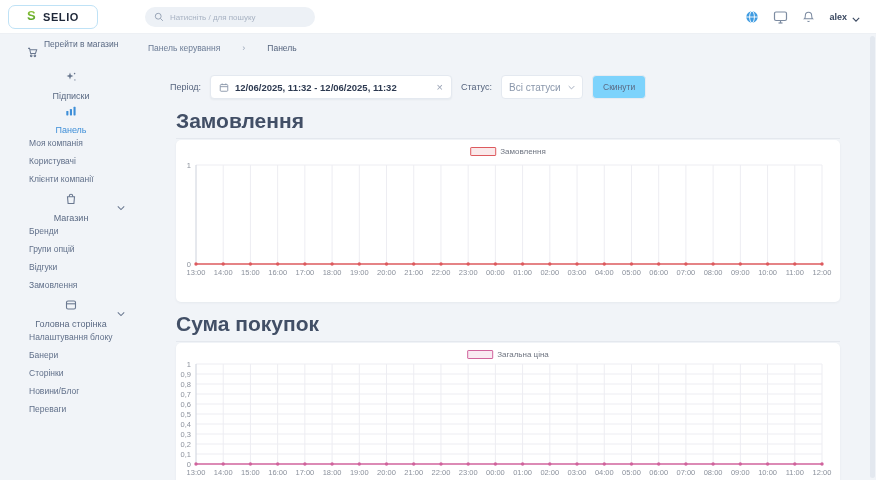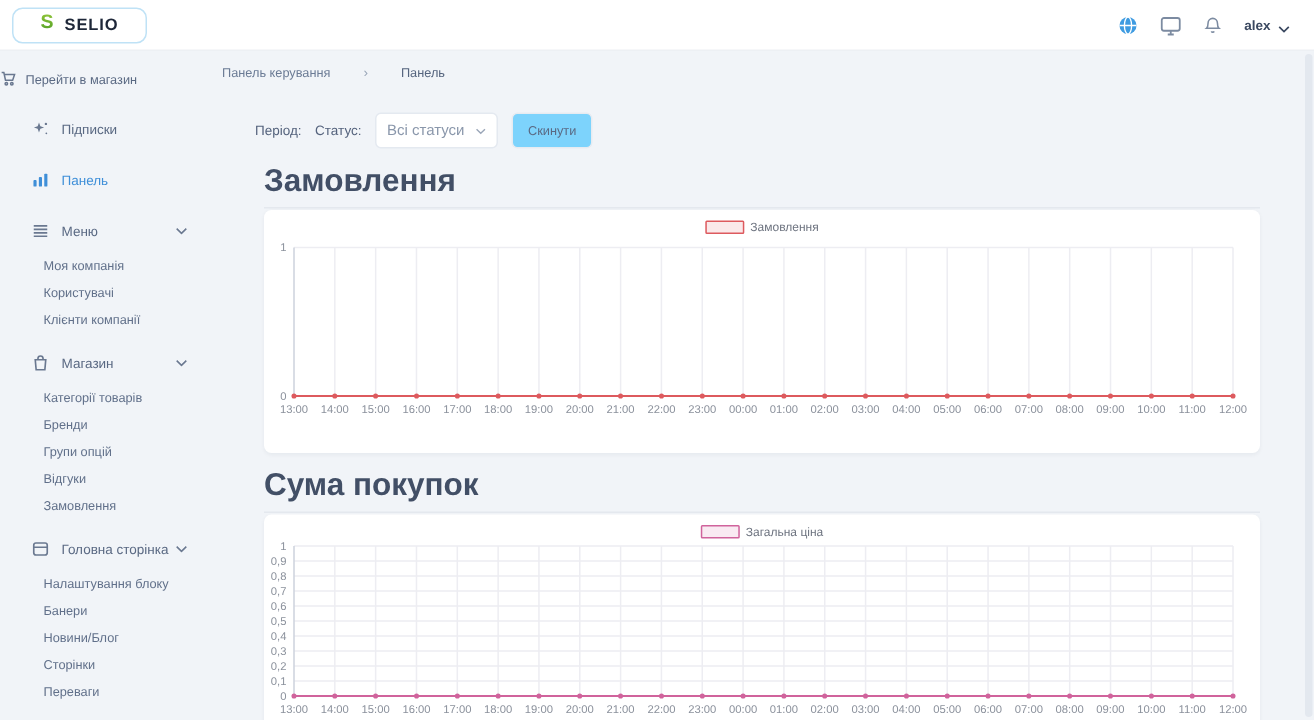--- a/index.html
+++ b/index.html
@@ -16,24 +16,24 @@
   .search { position:absolute; left:145px; top:7px; width:170px; height:20px; background:#edf1f6;
     border-radius:10px; display:flex; align-items:center; gap:6px; padding:0 9px; }
   .search .ph { font-size:8px; color:#a8b3c3; }
   .hdr-right { position:absolute; right:16px; top:0; height:34px; display:flex; align-items:center; gap:14px; }
   .hdr-btn { display:flex; align-items:center; cursor:pointer; }
   .user { display:flex; align-items:flex-end; gap:5px; cursor:pointer; }
   .user-name { font-size:9px; font-weight:700; color:#3a4860; }
 
   
   aside { position:absolute; left:0; top:34px; width:135px; bottom:0; padding-top:5px; }
-  .side-link { height:27px; display:flex; align-items:center; gap:6px; 
+  .side-link { height:27px; display:flex; gap:6px; padding-left:27px;
     font-size:8.5px; color:#5a6983; cursor:pointer; margin-bottom:4px; }
   .side-section { position:relative; height:29px; margin-top:5px; display:flex; align-items:center;
-    gap:8px; padding-left:21px; font-size:9px; color:#5a6983; cursor:pointer; }
+    gap:8px; padding-left:7px; font-size:9px; color:#5a6983; cursor:pointer;flex-direction:column; }
   .side-sub { height:18px; display:flex; align-items:center; padding-left:29px; font-size:8.5px;
     color:#61708a; cursor:pointer; }
   .side-section.active, .side-section.active .sicon svg { color:#3f8fd8; }
   .sicon { display:flex; align-items:center; color:#6a7890; }
   .schev { position:absolute; right:10px; top:50%; transform:translateY(-50%); color:#6a7890; display:flex; }
 
   
   main { position:absolute; left:145px; top:34px; width:712px; }
   .breadcrumb { margin:9px 0 0 3px; display:flex; align-items:center; gap:22px; font-size:8.5px; color:#6b7b95; }
   .breadcrumb .cur { color:#55647e; }
@@ -79,20 +79,29 @@
             <defs>
               <linearGradient id="lg" x1="0" y1="0" x2="0" y2="1">
                 <stop offset="0" stop-color="#9ccb3b"></stop>
                 <stop offset="1" stop-color="#4e9e27"></stop>
               </linearGradient>
             </defs>
             <text x="0" y="11.5" font-size="13" font-weight="900" fill="url(#lg)" font-family="Liberation Sans, sans-serif">S</text>
           </svg></span>
       <span class="logo-text">SELIO</span>
     </div>
+    <div class="search">
+      <span style="display:flex">
+          <svg width="10" height="10" viewBox="0 0 13 13" fill="none" stroke="#9aa6b8" stroke-width="1.3">
+            <circle cx="5.5" cy="5.5" r="3.8"></circle>
+            <line x1="8.3" y1="8.3" x2="11.5" y2="11.5"></line>
+          </svg>
+        </span>
+      <span class="ph">Натисніть / для пошуку</span>
+    </div>
     <div class="hdr-right">
       <span class="hdr-btn">
           <svg width="14" height="14" viewBox="0 0 14 14">
             <circle cx="7" cy="7" r="5.7" fill="#3e9be1"></circle>
             <g stroke="#fff" stroke-width=".9" fill="none">
               <ellipse cx="7" cy="7" rx="2.4" ry="5.7"></ellipse>
               <line x1="1.3" y1="7" x2="12.7" y2="7"></line>
             </g>
           </svg>
         </span>
@@ -144,36 +153,20 @@
       <div class="side-section active">
         <span class="sicon">
           <svg width="12" height="12" viewBox="0 0 12 12" fill="currentColor">
             <rect x="1.3" y="6" width="2.1" height="4.4" rx=".6"></rect>
             <rect x="4.9" y="4" width="2.1" height="6.4" rx=".6"></rect>
             <rect x="8.5" y="1.8" width="2.1" height="8.6" rx=".6"></rect>
           </svg>
         </span>
         <span class="slabel">Панель</span>
       </div>
-      <div class="side-section">
-        <span class="sicon">
-          <svg width="12" height="12" viewBox="0 0 12 12" stroke="currentColor" stroke-width="1.1">
-            <line x1="1.5" y1="2.6" x2="10.5" y2="2.6"></line>
-            <line x1="1.5" y1="4.9" x2="10.5" y2="4.9"></line>
-            <line x1="1.5" y1="7.2" x2="10.5" y2="7.2"></line>
-            <line x1="1.5" y1="9.5" x2="10.5" y2="9.5"></line>
-          </svg>
-        </span>
-        <span class="slabel">Меню</span>
-        <span class="schev">
-          <svg width="8" height="5" viewBox="0 0 10 6" fill="none" stroke="currentColor" stroke-width="1.3">
-            <path d="M1 1l4 4 4-4"></path>
-          </svg>
-        </span>
-      </div>
       <div class="side-sub">
         <span class="slabel">Моя компанія</span>
       </div>
       <div class="side-sub">
         <span class="slabel">Користувачі</span>
       </div>
       <div class="side-sub">
         <span class="slabel">Клієнти компанії</span>
       </div>
       <div class="side-section">
@@ -184,23 +177,20 @@
           </svg>
         </span>
         <span class="slabel">Магазин</span>
         <span class="schev">
           <svg width="8" height="5" viewBox="0 0 10 6" fill="none" stroke="currentColor" stroke-width="1.3">
             <path d="M1 1l4 4 4-4"></path>
           </svg>
         </span>
       </div>
       <div class="side-sub">
-        <span class="slabel">Категорії товарів</span>
-      </div>
-      <div class="side-sub">
         <span class="slabel">Бренди</span>
       </div>
       <div class="side-sub">
         <span class="slabel">Групи опцій</span>
       </div>
       <div class="side-sub">
         <span class="slabel">Відгуки</span>
       </div>
       <div class="side-sub">
         <span class="slabel">Замовлення</span>
@@ -219,39 +209,51 @@
           </svg>
         </span>
       </div>
       <div class="side-sub">
         <span class="slabel">Налаштування блоку</span>
       </div>
       <div class="side-sub">
         <span class="slabel">Банери</span>
       </div>
       <div class="side-sub">
+        <span class="slabel">Сторінки</span>
+      </div>
+      <div class="side-sub">
         <span class="slabel">Новини/Блог</span>
-      </div>
-      <div class="side-sub">
-        <span class="slabel">Сторінки</span>
       </div>
       <div class="side-sub">
         <span class="slabel">Переваги</span>
       </div>
     </aside>
 
   <main>
     <nav class="breadcrumb">
       <span>Панель керування</span>
       <span class="sep">›</span>
       <span class="cur">Панель</span>
     </nav>
 
     <div class="filters">
       <span class="f-label">Період:</span>
+      <div class="date-input">
+        <span style="display:flex">
+            <svg width="10" height="11" viewBox="0 0 12 12" fill="none" stroke="#8a96aa" stroke-width="1.1">
+              <rect x="1.5" y="2.5" width="9" height="8" rx="1"></rect>
+              <line x1="1.5" y1="5" x2="10.5" y2="5"></line>
+              <line x1="3.8" y1="1.2" x2="3.8" y2="3"></line>
+              <line x1="8.2" y1="1.2" x2="8.2" y2="3"></line>
+            </svg>
+          </span>
+        <span class="val">12/06/2025, 11:32 - 12/06/2025, 11:32</span>
+        <span class="clear-x">×</span>
+      </div>
       <span class="f-label">Статус:</span>
       <div class="select">
         <span class="val">Всі статуси</span>
         <span style="display:flex">
             <svg width="7" height="5" viewBox="0 0 10 6" fill="none" stroke="#9aa6b8" stroke-width="1.3">
               <path d="M1 1l4 4 4-4"></path>
             </svg>
           </span>
       </div>
       <button class="btn-reset">Скинути</button>

